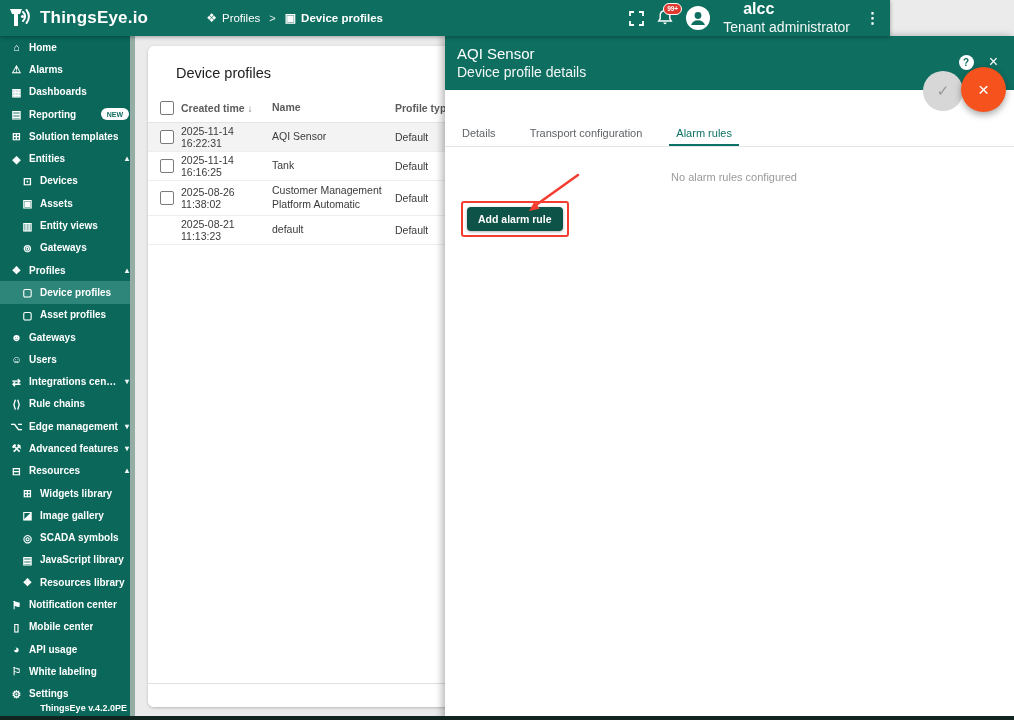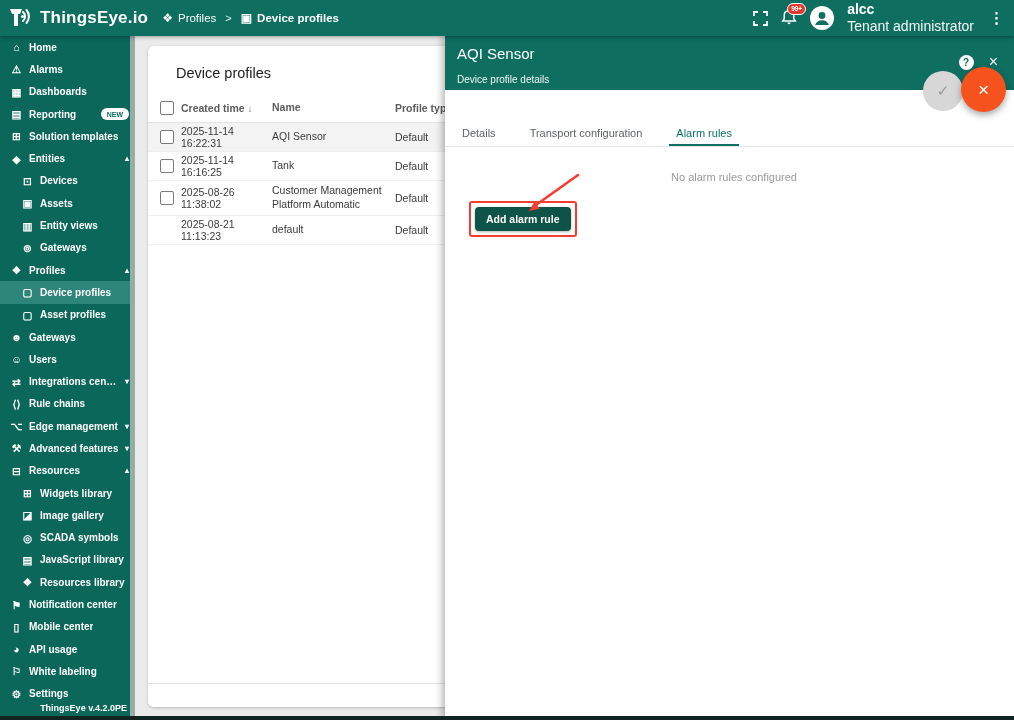--- a/index.html
+++ b/index.html
@@ -5,24 +5,25 @@
   * { box-sizing: border-box; }
   html,body { margin:0; padding:0; }
   body {
     width:1014px; height:720px; position:relative; overflow:hidden;
     font-family:"Liberation Sans", sans-serif;
     background:#ebebeb;
   }
 
   
   .app-header {
-    position:absolute; top:0; left:0; width:1014px; height:36px;
+    position:absolute; top:0; left:0; width:890px; height:36px;
     background:var(--teal,#0e6e60); color:#fff;
     display:flex; align-items:center; z-index:30;
     box-shadow:0 1px 4px rgba(0,0,0,.35);
+    gap:44px;
   }
   .logo { display:flex; align-items:center; gap:6px; padding-left:8px; min-width:148px; cursor:pointer; }
   .logo-text { font-size:17px; font-weight:700; letter-spacing:.2px; }
   .crumbs { display:flex; align-items:center; gap:9px; font-size:11.5px; margin-left:14px; }
   .crumb { display:flex; align-items:center; gap:5px; cursor:pointer; }
   .crumb-icon { font-size:12px; }
   .crumb.current { font-weight:700; }
   .crumb-sep { font-size:11px; opacity:.9; }
   .header-right { margin-left:auto; display:flex; align-items:center; gap:13px; padding-right:8px; }
   .bell-wrap { position:relative; }
@@ -30,21 +31,21 @@
     position:absolute; top:-5px; right:-9px;
     background:var(--badgeRed,#e0392f); color:#fff;
     font-size:6.5px; font-weight:700; padding:2px 3px; border-radius:7px;
     border:1px solid #fff; line-height:1;
   }
   .avatar {
     width:24px; height:24px; border-radius:50%; background:#fff;
     display:flex; align-items:center; justify-content:center;
   }
   .user-block { display:flex; flex-direction:column; line-height:1.25; }
-  .user-name { font-size:14px; font-weight:700; }
+  .user-name { font-size:16px; font-weight:700;margin-left:20px; }
   .user-role { font-size:14px; opacity:.95; }
   .kebab { font-size:15px; font-weight:700; padding:0 2px; cursor:pointer; }
 
   
   .sidebar {
     position:absolute; top:36px; left:0; width:135px; bottom:4px;
     background:var(--sidebar,#0a675a); color:#fff; z-index:20;
   }
   .sidebar-scrollbar { position:absolute; top:0; right:0; width:5px; height:100%; background:#96ada6; }
   .side-item {
@@ -95,21 +96,21 @@
   
   .detail-panel {
     position:absolute; left:445px; top:36px; width:569px; bottom:0;
     background:#fff; z-index:25; box-shadow:-3px 0 7px rgba(0,0,0,.28);
   }
   .panel-header {
     height:54px; background:var(--teal,#0e6e60); color:#fff;
     padding:9px 12px; position:relative;
   }
   .panel-title { font-size:15px; font-weight:500; }
-  .panel-subtitle { font-size:10px; margin-top:12px; opacity:.95; }
+  .panel-subtitle { font-size:14px; margin-top:2px; opacity:.95; }
   .panel-actions { position:absolute; top:18px; right:16px; display:flex; align-items:center; gap:15px; }
   .help-btn {
     width:15px; height:15px; border-radius:50%; background:#fff; color:var(--teal,#0e6e60);
     font-size:10px; font-weight:700; display:flex; align-items:center; justify-content:center; cursor:pointer;
   }
   .close-btn { font-size:16px; font-weight:400; cursor:pointer; line-height:1; }
 
   .tabs { display:flex; height:28px; border-bottom:1px solid #e4e4e4;margin-top:29px; }
   .tab {
     padding:0 17px; display:flex; align-items:center; position:relative;
@@ -128,21 +129,21 @@
   .fab-check { right:51px; top:35px; width:40px; height:40px; background:#d7d7d7; color:#979797; font-size:15px; }
   .fab-close {
     right:8px; top:31px; width:45px; height:45px;
     background:var(--orange,#f5521d); color:#fff; font-size:19px;
     box-shadow:0 3px 7px rgba(0,0,0,.35);
   }
 
   .panel-content { position:relative; height:calc(100% - 82px); }
   .empty-text { text-align:center; padding-top:24px; font-size:11px; color:#9a9a9a;padding-left:9px; }
   .add-rule-wrap {
-    position:absolute; left:24px; top:54px;
+    position:absolute; left:16px; top:54px;
     border:2px solid var(--red,#f43d31); border-radius:3px; padding:4px;
   }
   .add-rule-btn {
     background:var(--btnTeal,#0e5347); color:#fff; border:none; border-radius:4px;
     font-family:"Liberation Sans",sans-serif; font-size:10.5px; font-weight:700;
     padding:6px 11px; cursor:pointer; box-shadow:0 1px 3px rgba(0,0,0,.3);
   }
   .annot-arrow { position:absolute; left:70px; top:18px; pointer-events:none; }
 
   .bottom-strip { position:absolute; left:0; bottom:0; width:1014px; height:4px; background:#122420; z-index:40; }

